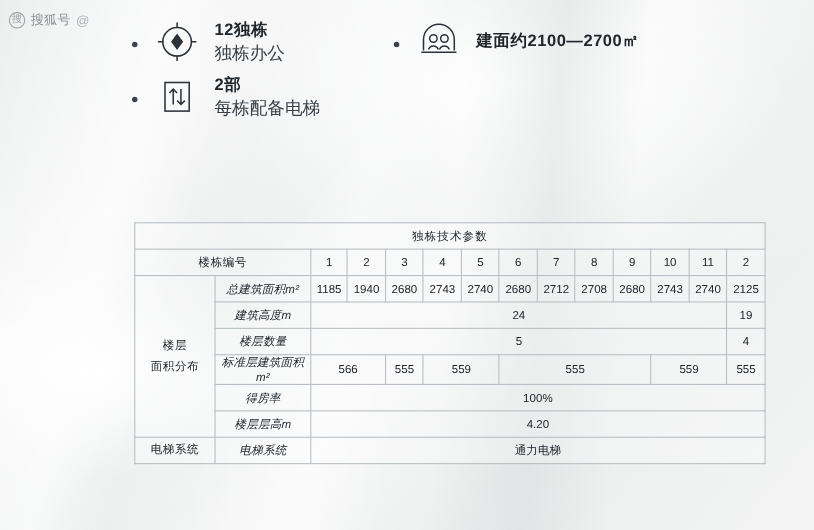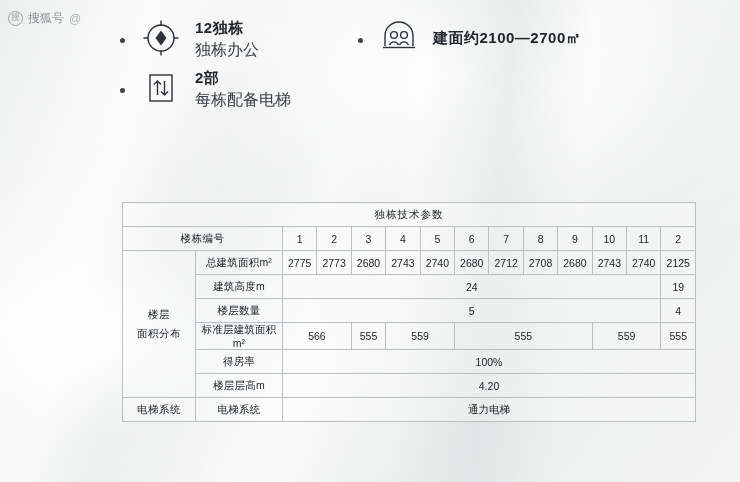--- a/index.html
+++ b/index.html
@@ -148,20 +148,21 @@
     font-size: 12.5px;
     font-weight: bold;
     letter-spacing: 0.5px;
     line-height: 19px;
   }
   .lbl {
     font-size: 10px;
     color: #23282d;
     padding: 0 4px;
     letter-spacing: 0.2px;
+    font-style: italic;
   }
   .num { font-size: 10.5px; }
   .bignum { font-size: 11px; margin-left: 20px; }
   .w-head { width: 72px; }
   .w-lbl { width: 86px; }
 </style>
 </head>
 <body>
 
 <div class="page">
@@ -242,22 +243,22 @@
         <td class="num">11</td>
         <td class="num">2</td>
       </tr>
 
       <tr>
         <td class="side-head w-head" rowspan="6">
           <div>楼层</div>
           <div>面积分布</div>
         </td>
         <td class="lbl w-lbl">总建筑面积m²</td>
-        <td class="num">2775</td>
-        <td class="num">2773</td>
+        <td class="num">1185</td>
+        <td class="num">1940</td>
         <td class="num">2680</td>
         <td class="num">2743</td>
         <td class="num">2740</td>
         <td class="num">2680</td>
         <td class="num">2712</td>
         <td class="num">2708</td>
         <td class="num">2680</td>
         <td class="num">2743</td>
         <td class="num">2740</td>
         <td class="num">2125</td>

